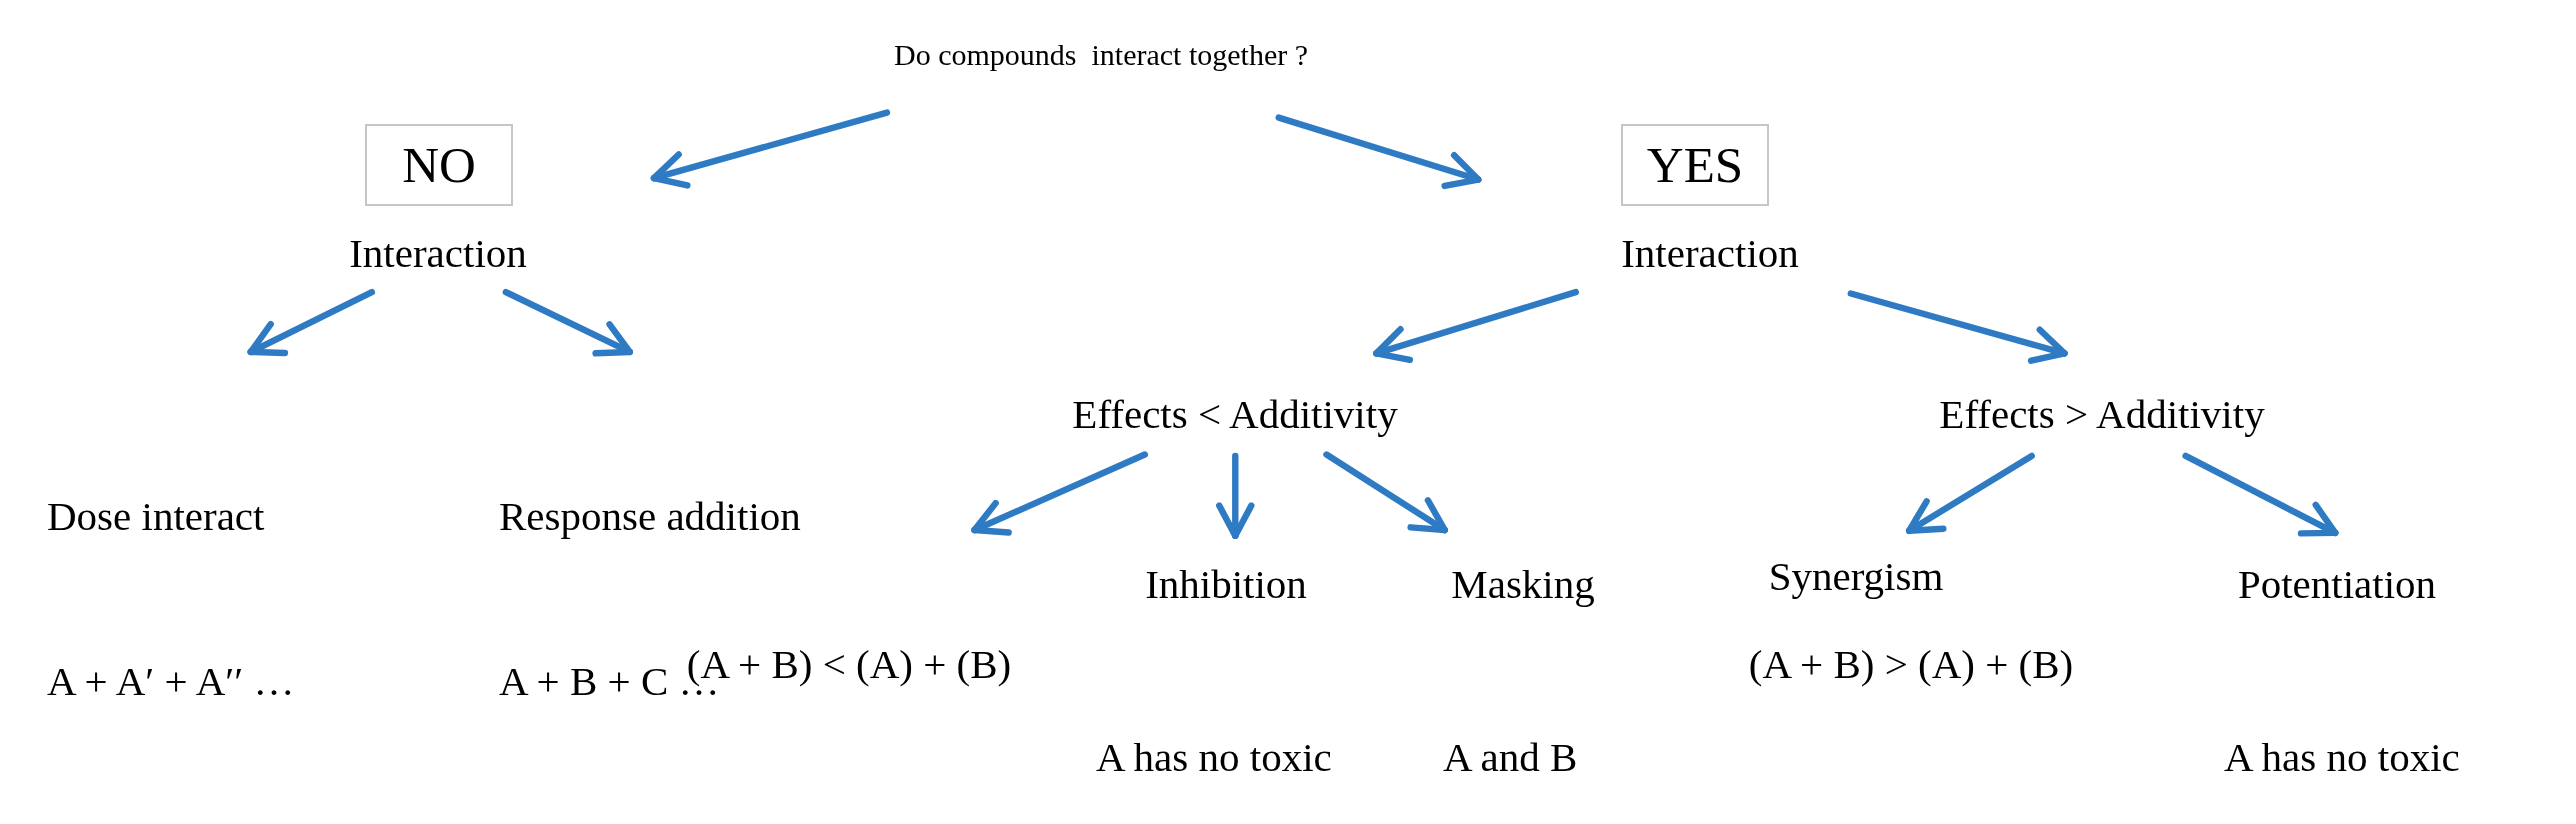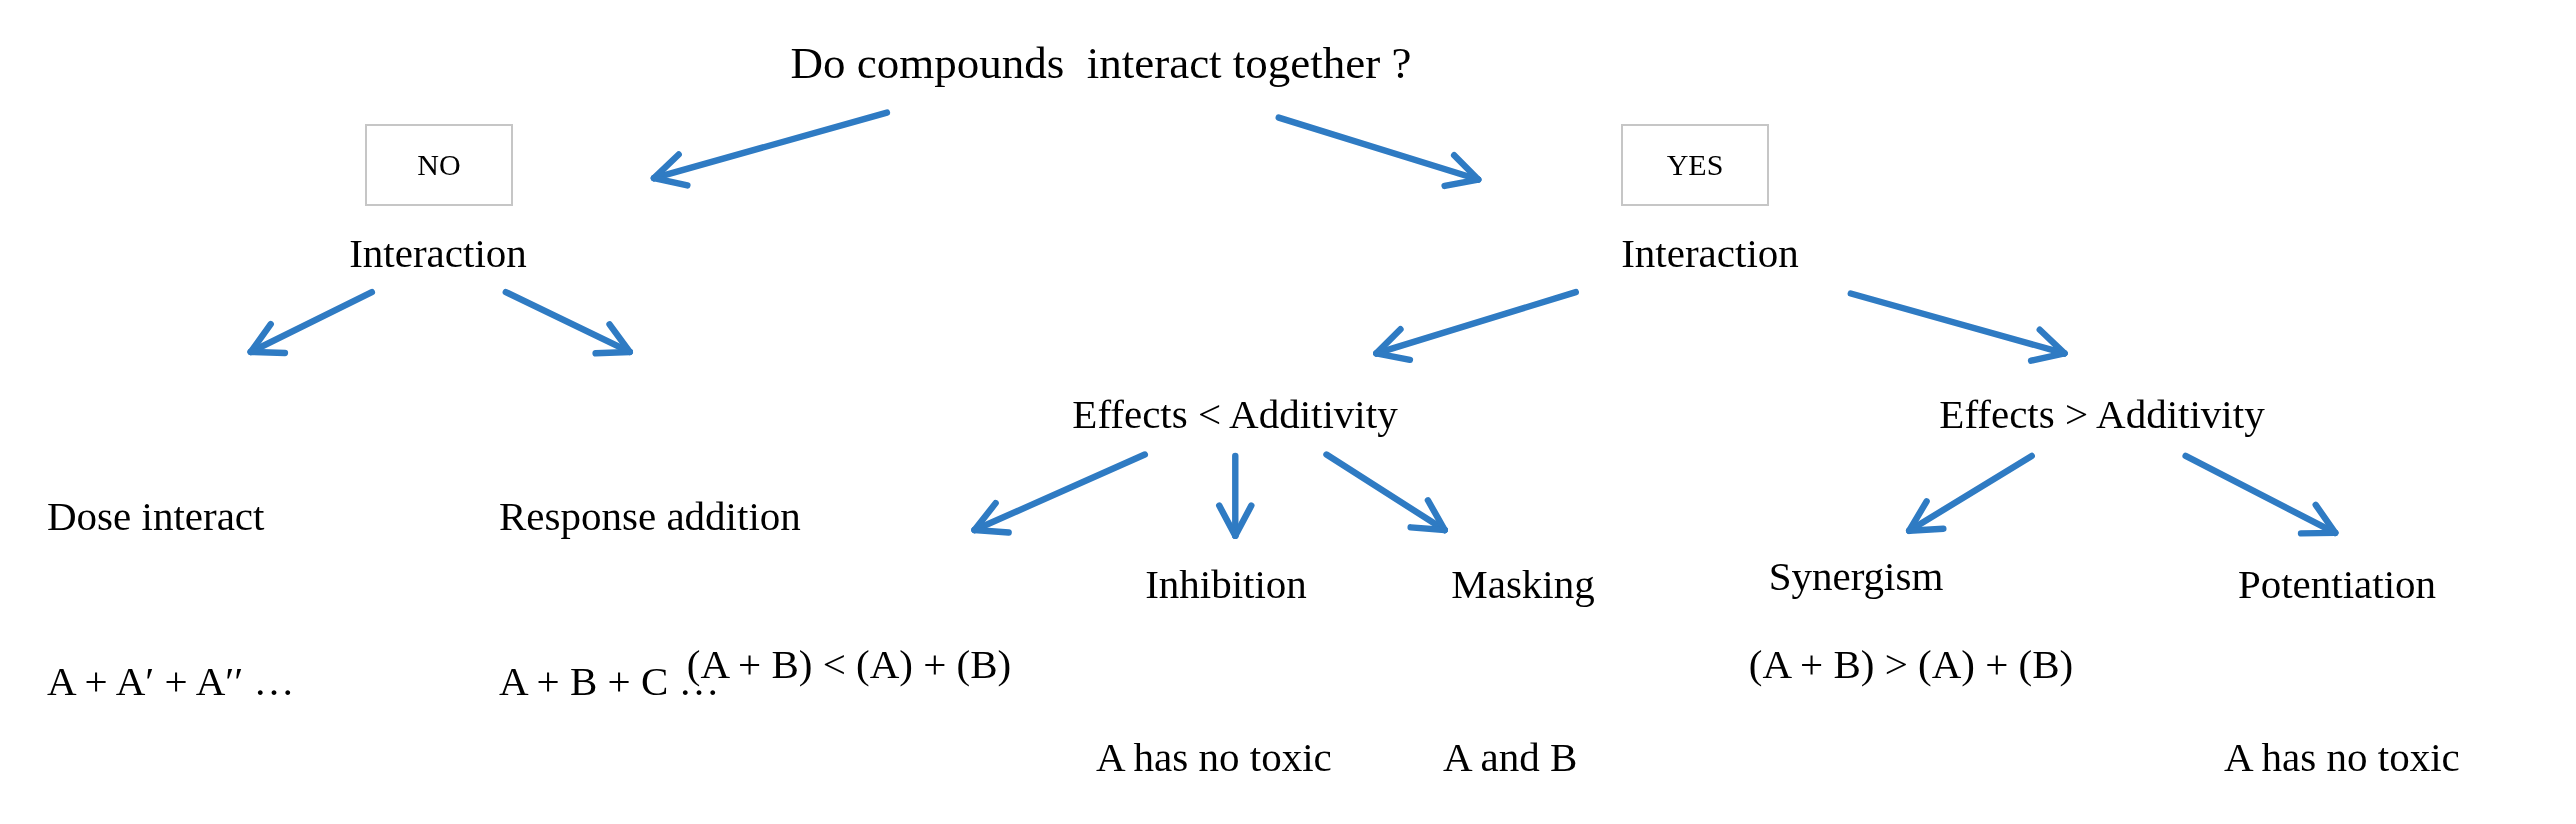--- a/index.html
+++ b/index.html
@@ -12,32 +12,32 @@
     color:#000;
     overflow:hidden;
   }
   .node{
     position:absolute;
     white-space:pre;
     color:#000;
     line-height:1.18;
   }
   .centered{transform:translateX(-50%);}
-  .fs-title{font-size:45px;}
+  .fs-title{font-size:30px;}
   .fs-label{font-size:41px;}
   .decision-box{
     position:absolute;
     width:144px;
     height:78px;
     border:2.8px solid #c6c6c6;
     background:#ffffff;
     display:flex;
     align-items:center;
     justify-content:center;
-    font-size:30px;
+    font-size:51px;
   }
   .two-line div{line-height:68px;}
   .body-lines div{line-height:55px;}
   #arrows{
     position:absolute;
     left:0;top:0;
     pointer-events:none;
   }
   #arrows line{
     stroke:#2F7BC3;

